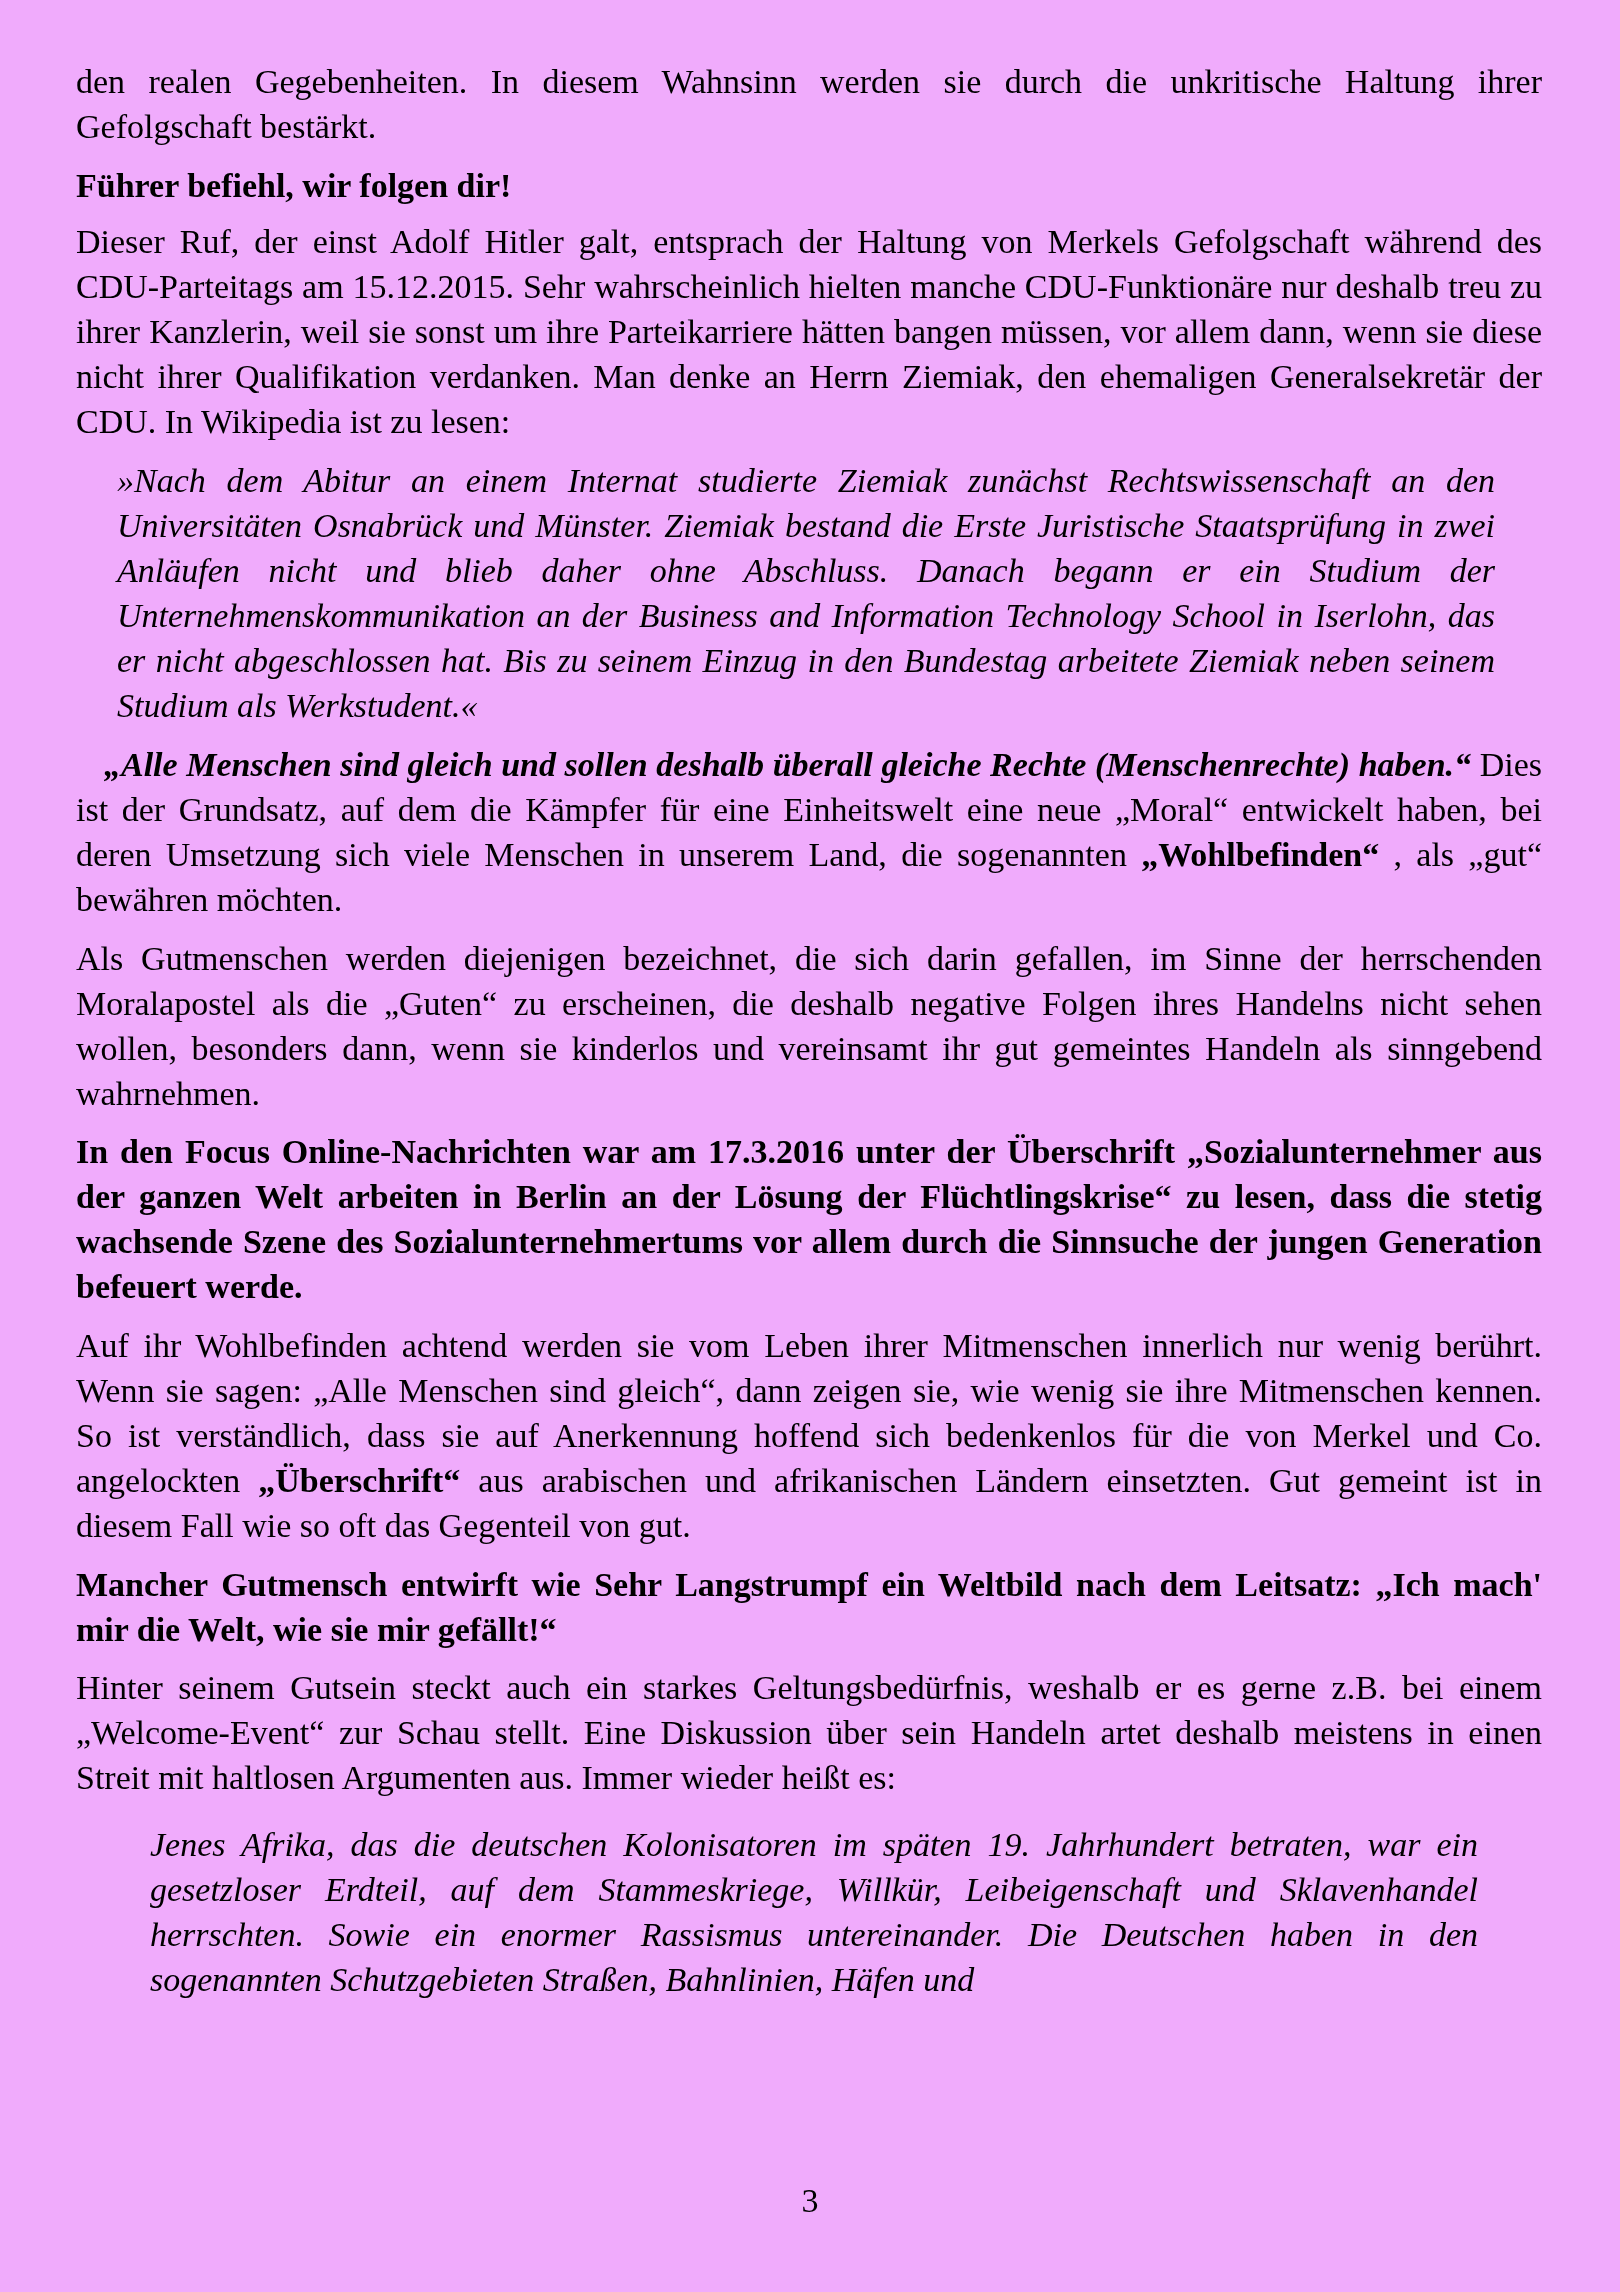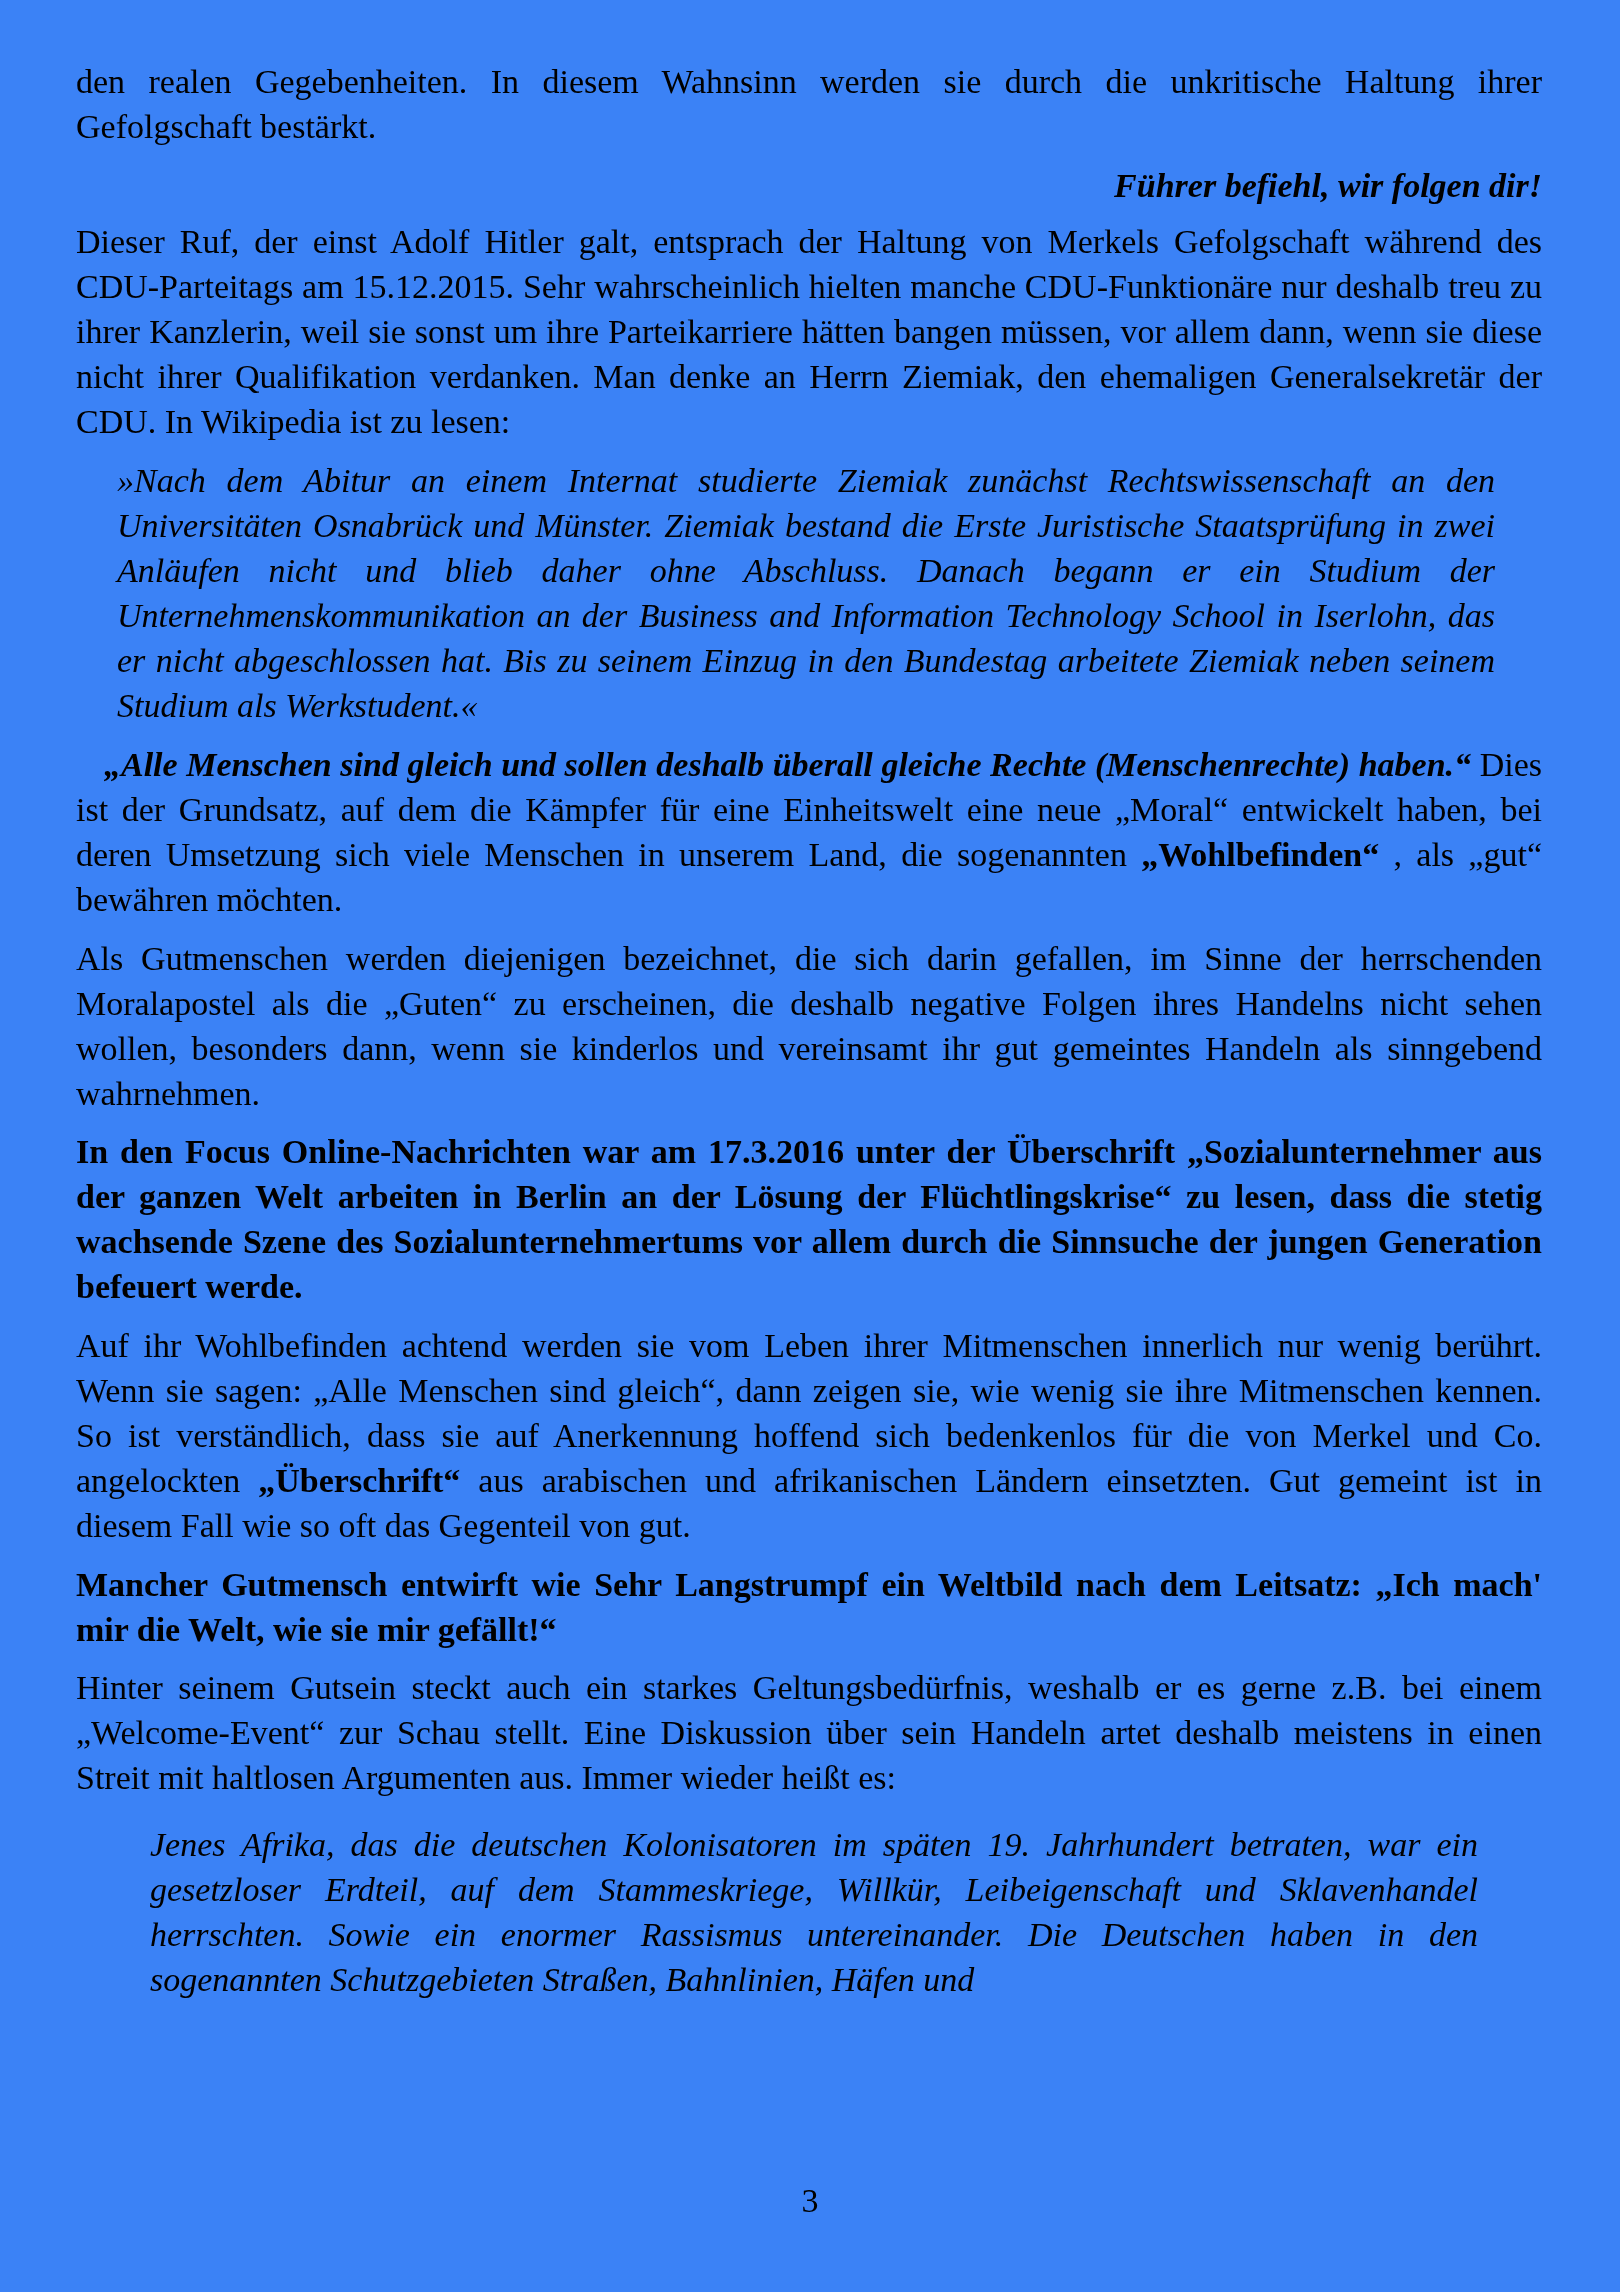--- a/index.html
+++ b/index.html
@@ -4,41 +4,40 @@
 <style>
   html, body {
     margin: 0;
     padding: 0;
     background: #ffffff;
   }
   .page {
     position: relative;
     width: 1620px;
     height: 2293px;
-    background: #3b82f6;
+    background: #f0abfc;
     color: #000000;
     font-family: "Liberation Serif", "DejaVu Serif", serif;
     overflow: hidden;
     box-sizing: border-box;
   }
   .content {
     padding: 59px 78px 0 76px;
   }
   .para {
     font-size: 34px;
     line-height: 45px;
     text-align: justify;
     margin: 0 0 13.7px 0;
     color: #000000;
   }
   .heading {
-    text-align: right;
+    text-align: left;
     font-weight: bold;
     margin: 3.9px 0 11.8px 0;
-    font-style: italic;
   }
   .quote-1 {
     margin-left: 41px;
     margin-right: 47px;
   }
   .quote-2 {
     margin-left: 74px;
     margin-right: 64px;
     margin-top: 21.6px;
   }

